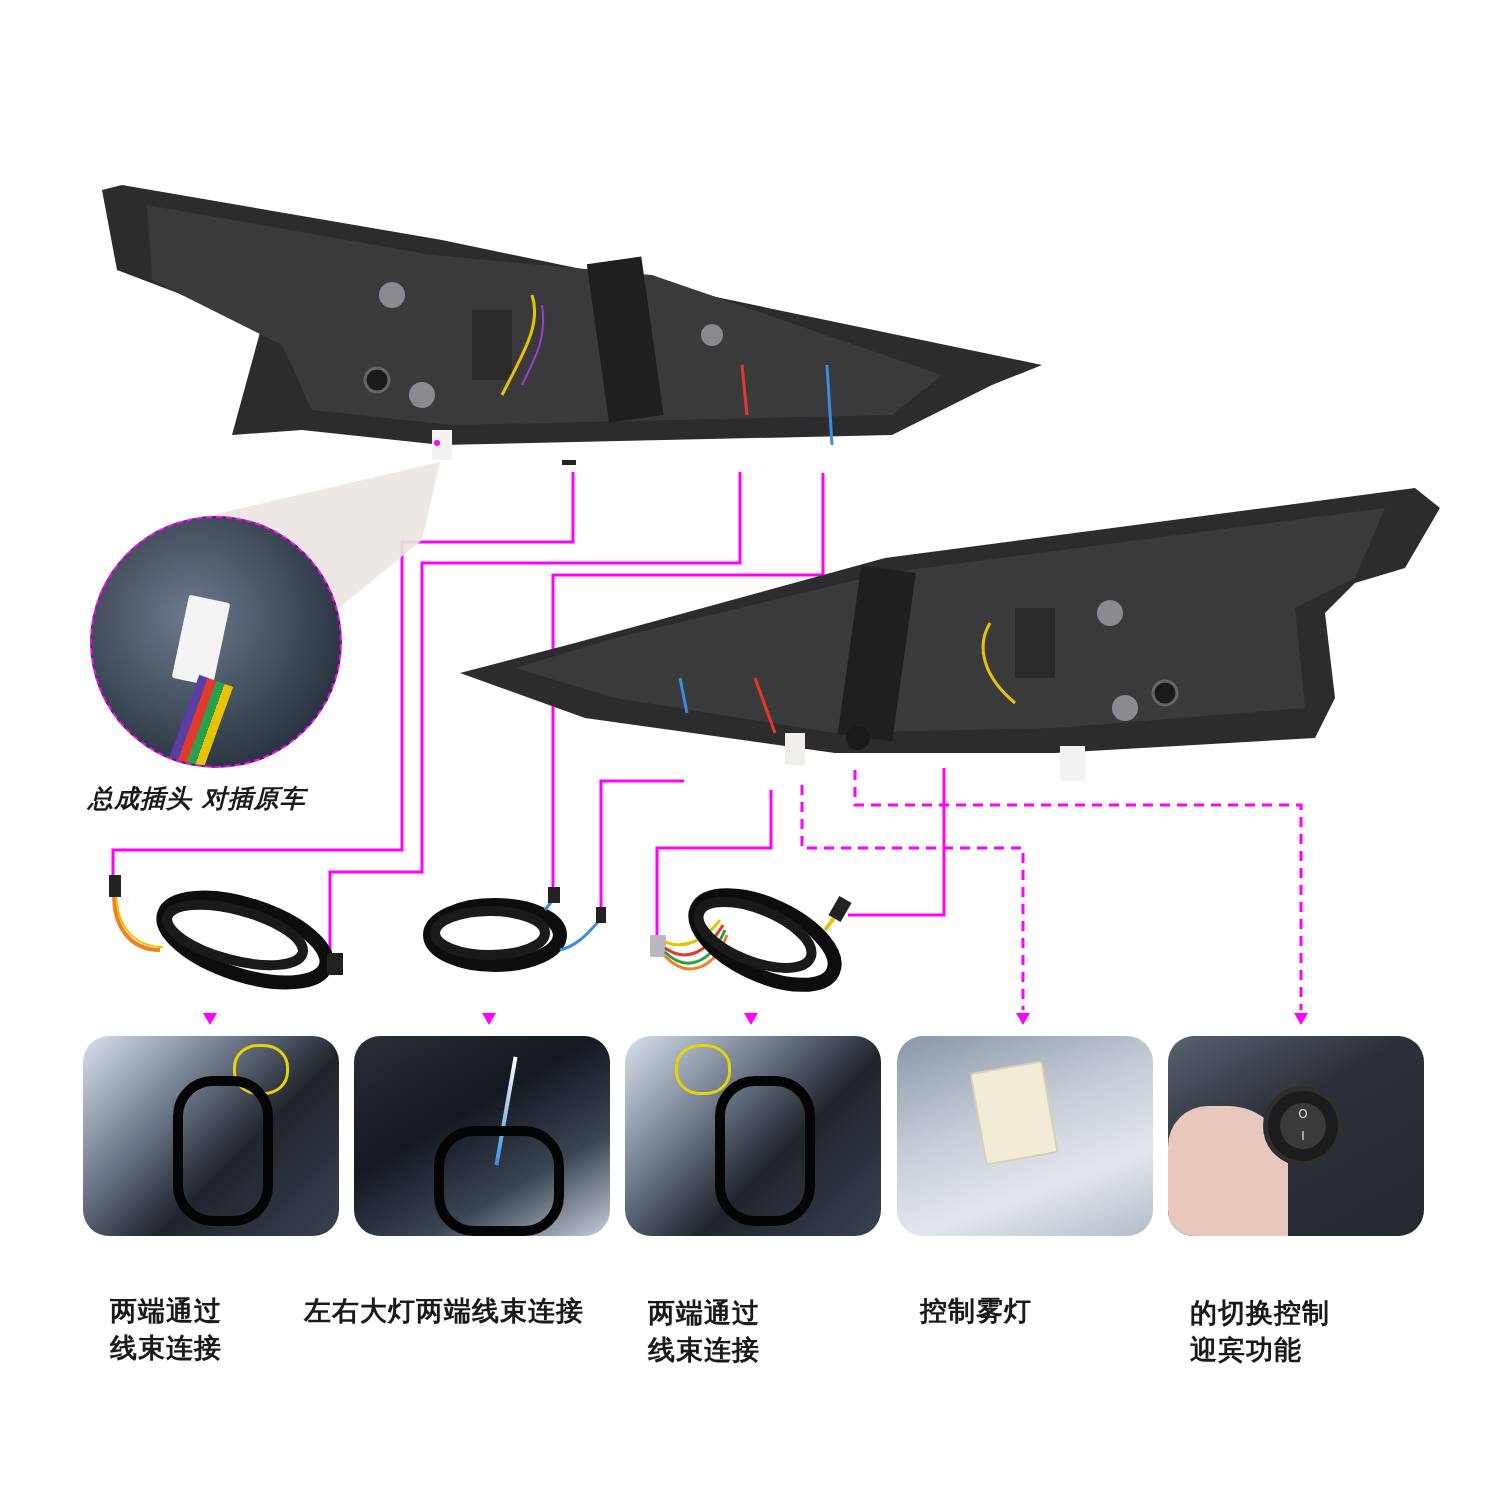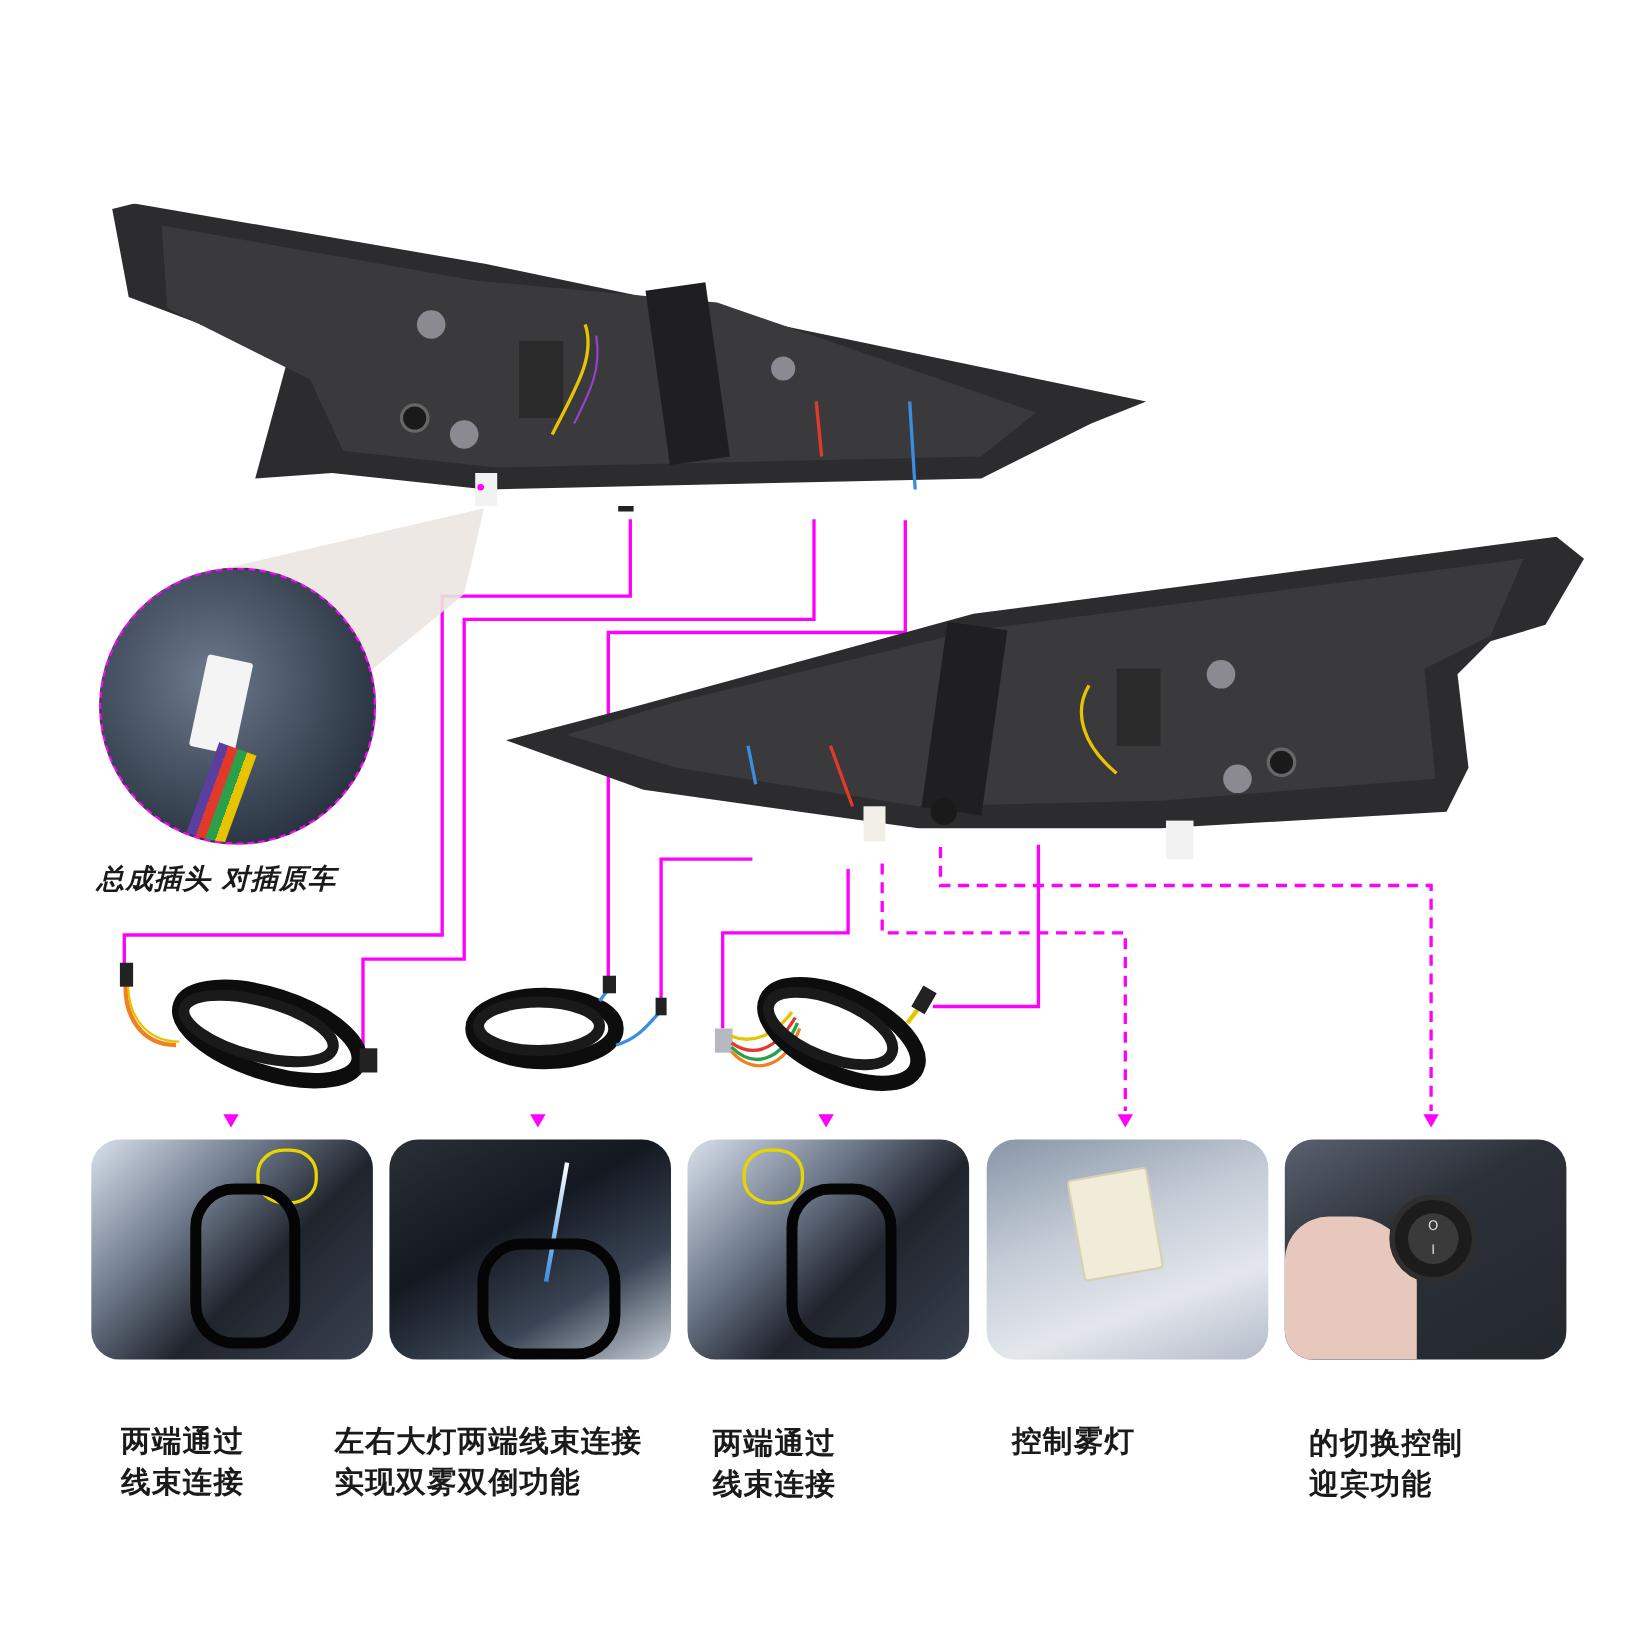--- a/index.html
+++ b/index.html
@@ -144,21 +144,20 @@
     </div>
   </div>
 </div>
 
 <div class="caption" style="left:110px;top:1292px;width:210px;">
   <div>两端通过</div>
   <div>线束连接</div>
 </div>
 <div class="caption" style="left:304px;top:1292px;width:340px;">
   <div>左右大灯两端线束连接</div>
-  <div>实现双雾双倒功能</div>
 </div>
 <div class="caption" style="left:648px;top:1294px;width:210px;">
   <div>两端通过</div>
   <div>线束连接</div>
 </div>
 <div class="caption" style="left:920px;top:1292px;width:210px;">
   <div>控制雾灯</div>
 </div>
 <div class="caption" style="left:1190px;top:1294px;width:210px;">
   <div>的切换控制</div>

